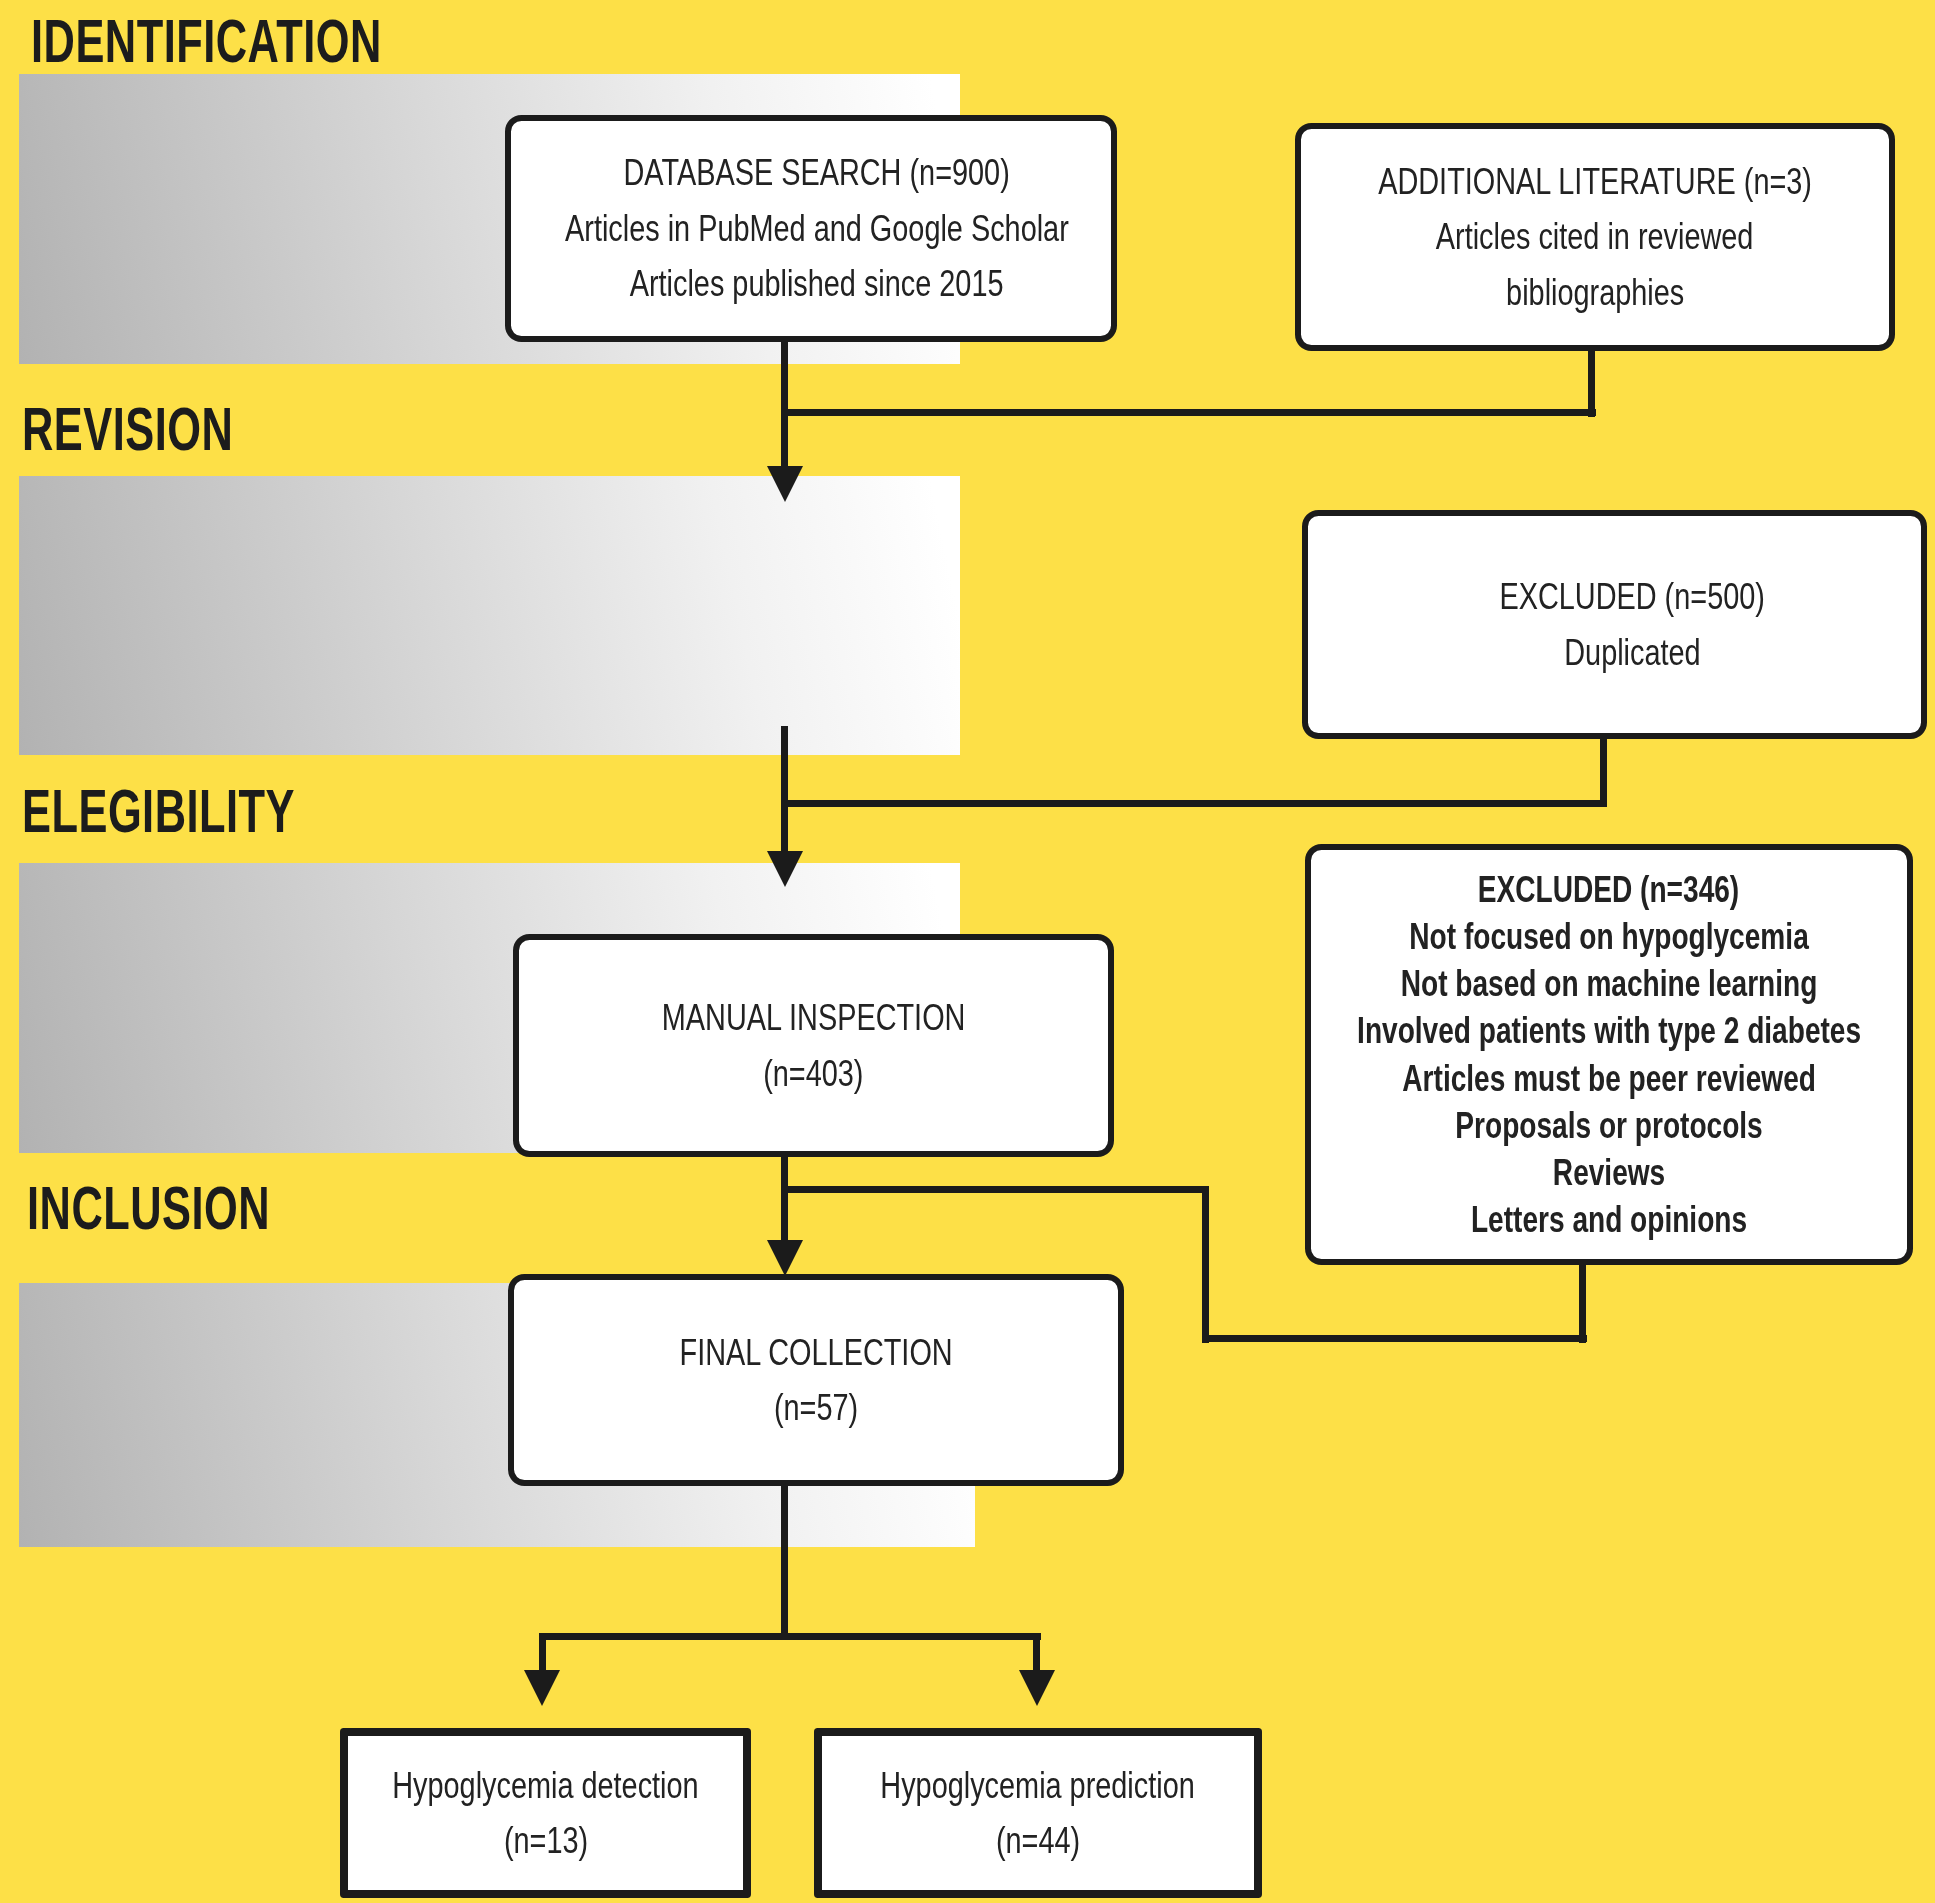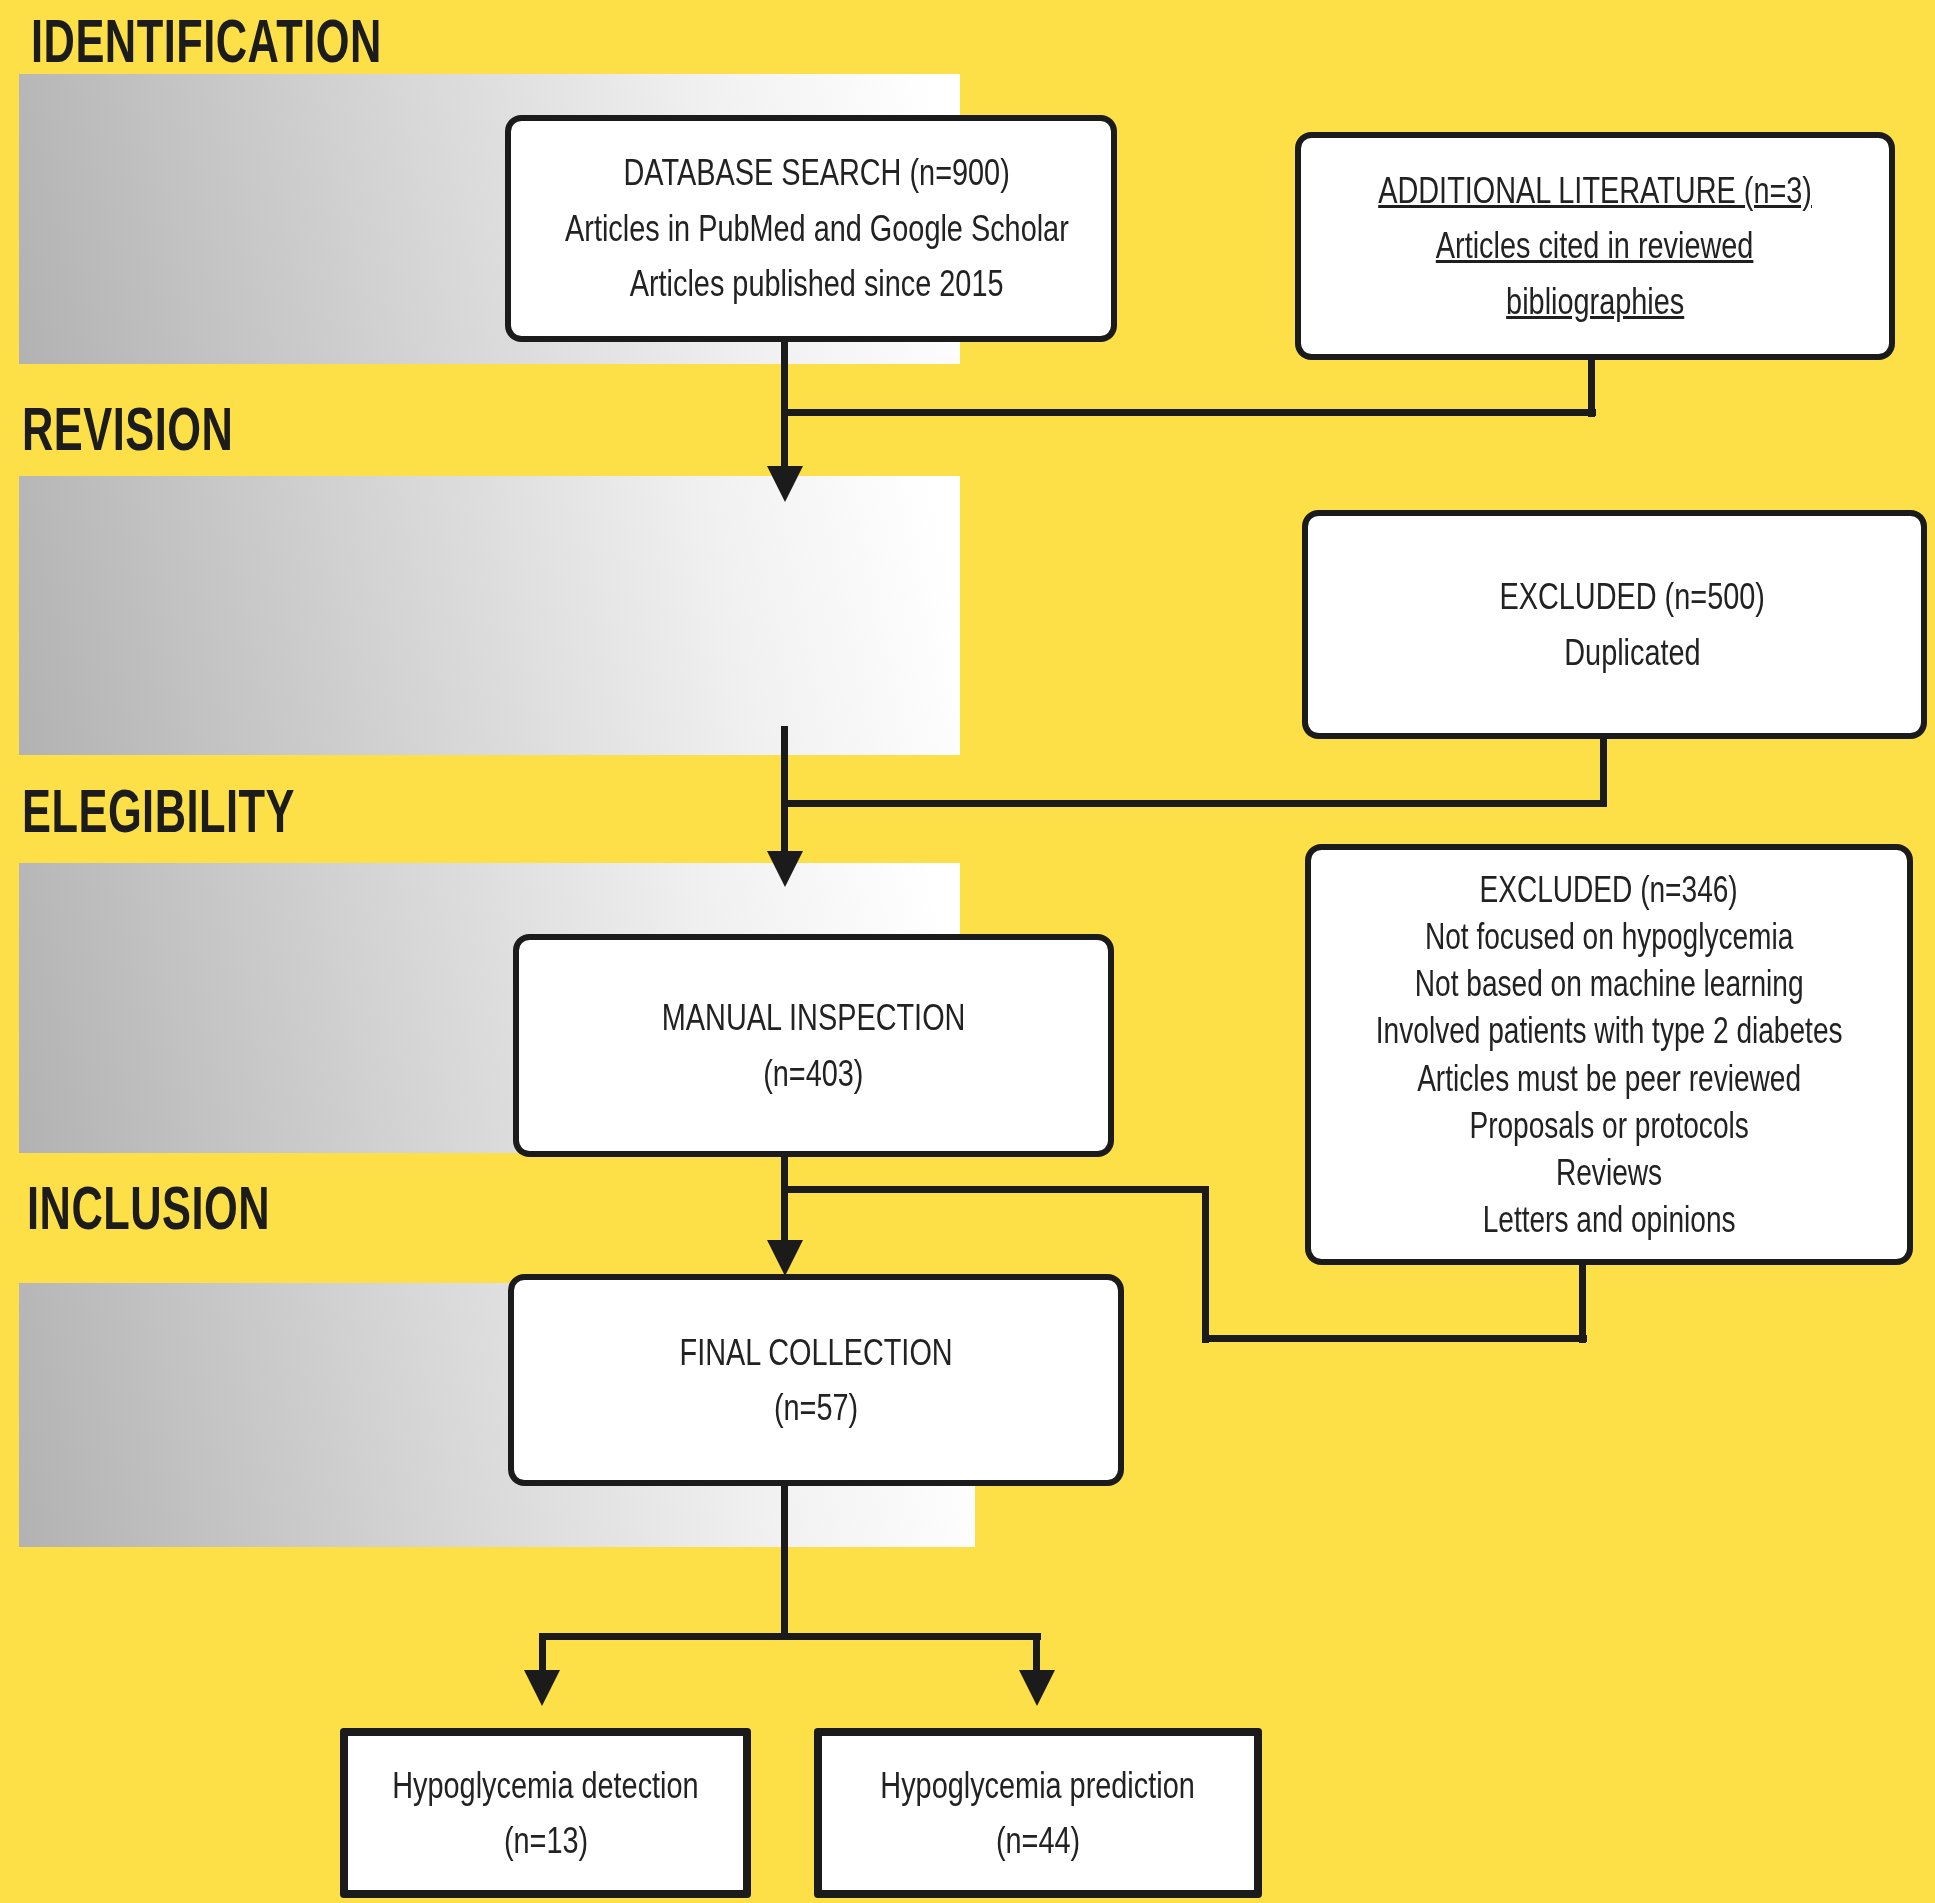--- a/index.html
+++ b/index.html
@@ -95,38 +95,38 @@
   <div class="arrow-down" style="left:524px;top:1670px;"></div>
   <div class="vline" style="left:1033px;top:1633px;width:7.4px;height:39px;"></div>
   <div class="arrow-down" style="left:1019px;top:1670px;"></div>
 
   <div class="node" style="left:505px;top:115px;width:612px;height:227px;padding-left:12px;">
     <div class="bline">DATABASE SEARCH (n=900)</div>
     <div class="bline">Articles in PubMed and Google Scholar</div>
     <div class="bline">Articles published since 2015</div>
   </div>
 
-  <div class="node" style="left:1295px;top:132px;width:600px;height:228px;text-decoration:underline;">
+  <div class="node" style="left:1295px;top:123px;width:600px;height:228px;">
     <div class="bline">ADDITIONAL LITERATURE (n=3)</div>
     <div class="bline">Articles cited in reviewed</div>
     <div class="bline">bibliographies</div>
   </div>
 
 
   <div class="node" style="left:1302px;top:510px;width:625px;height:229px;padding-left:35px;">
     <div class="bline">EXCLUDED (n=500)</div>
     <div class="bline">Duplicated</div>
   </div>
 
   <div class="node" style="left:513px;top:934px;width:601px;height:223px;">
     <div class="bline">MANUAL INSPECTION</div>
     <div class="bline">(n=403)</div>
   </div>
 
-  <div class="node dense" style="left:1305px;top:844px;width:608px;height:421px;">
+  <div class="node dense" style="left:1305px;top:844px;width:608px;height:421px;font-weight:bold;">
     <div class="bline">EXCLUDED (n=346)</div>
     <div class="bline">Not focused on hypoglycemia</div>
     <div class="bline">Not based on machine learning</div>
     <div class="bline">Involved patients with type 2 diabetes</div>
     <div class="bline">Articles must be peer reviewed</div>
     <div class="bline">Proposals or protocols</div>
     <div class="bline">Reviews</div>
     <div class="bline">Letters and opinions</div>
   </div>
 

